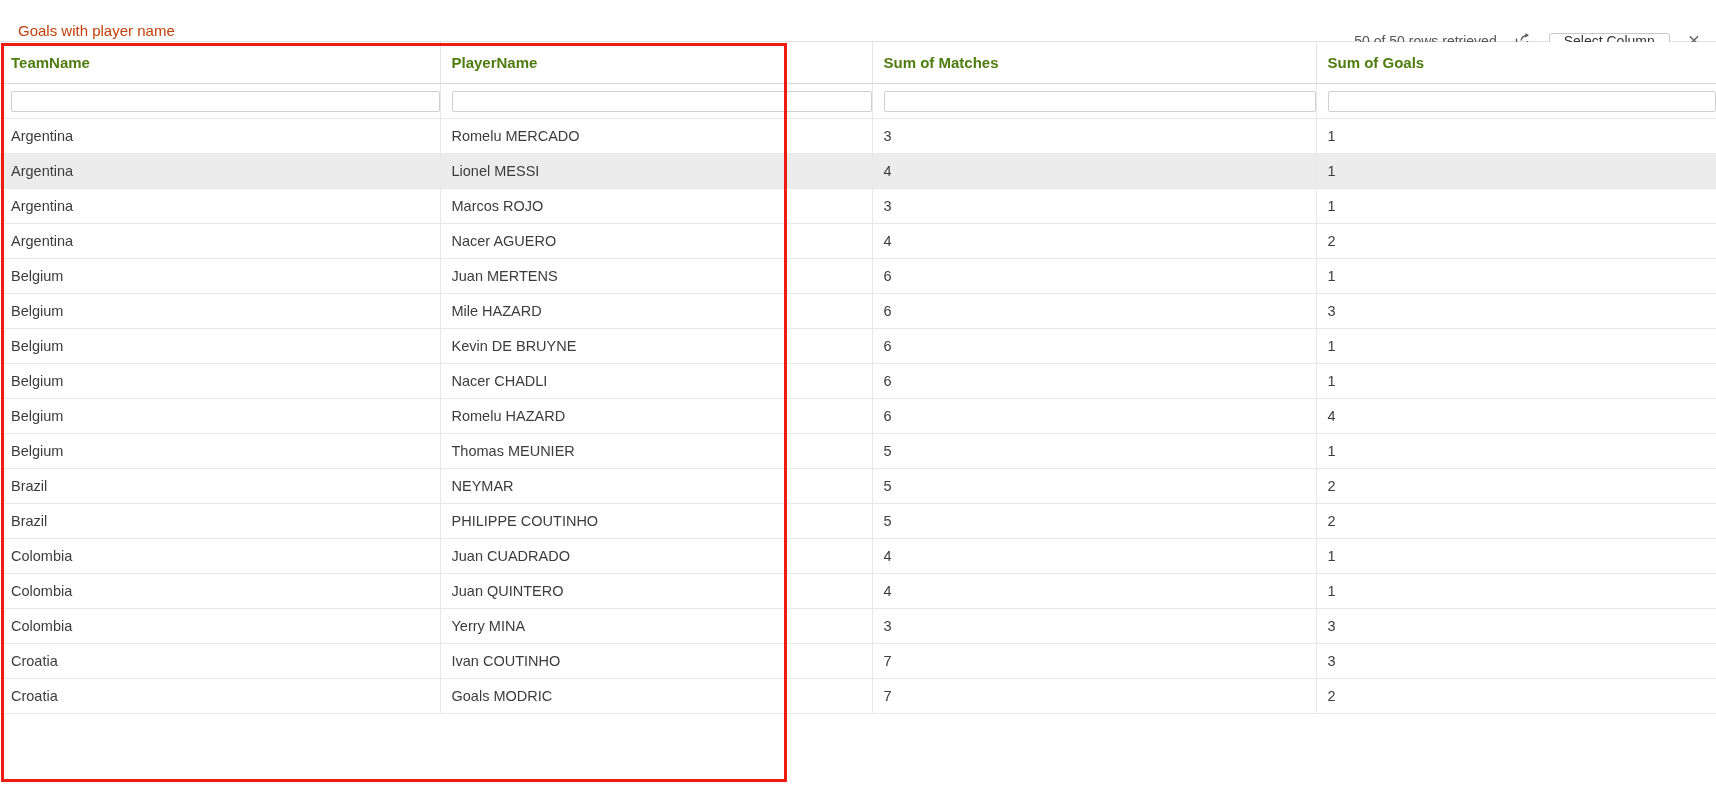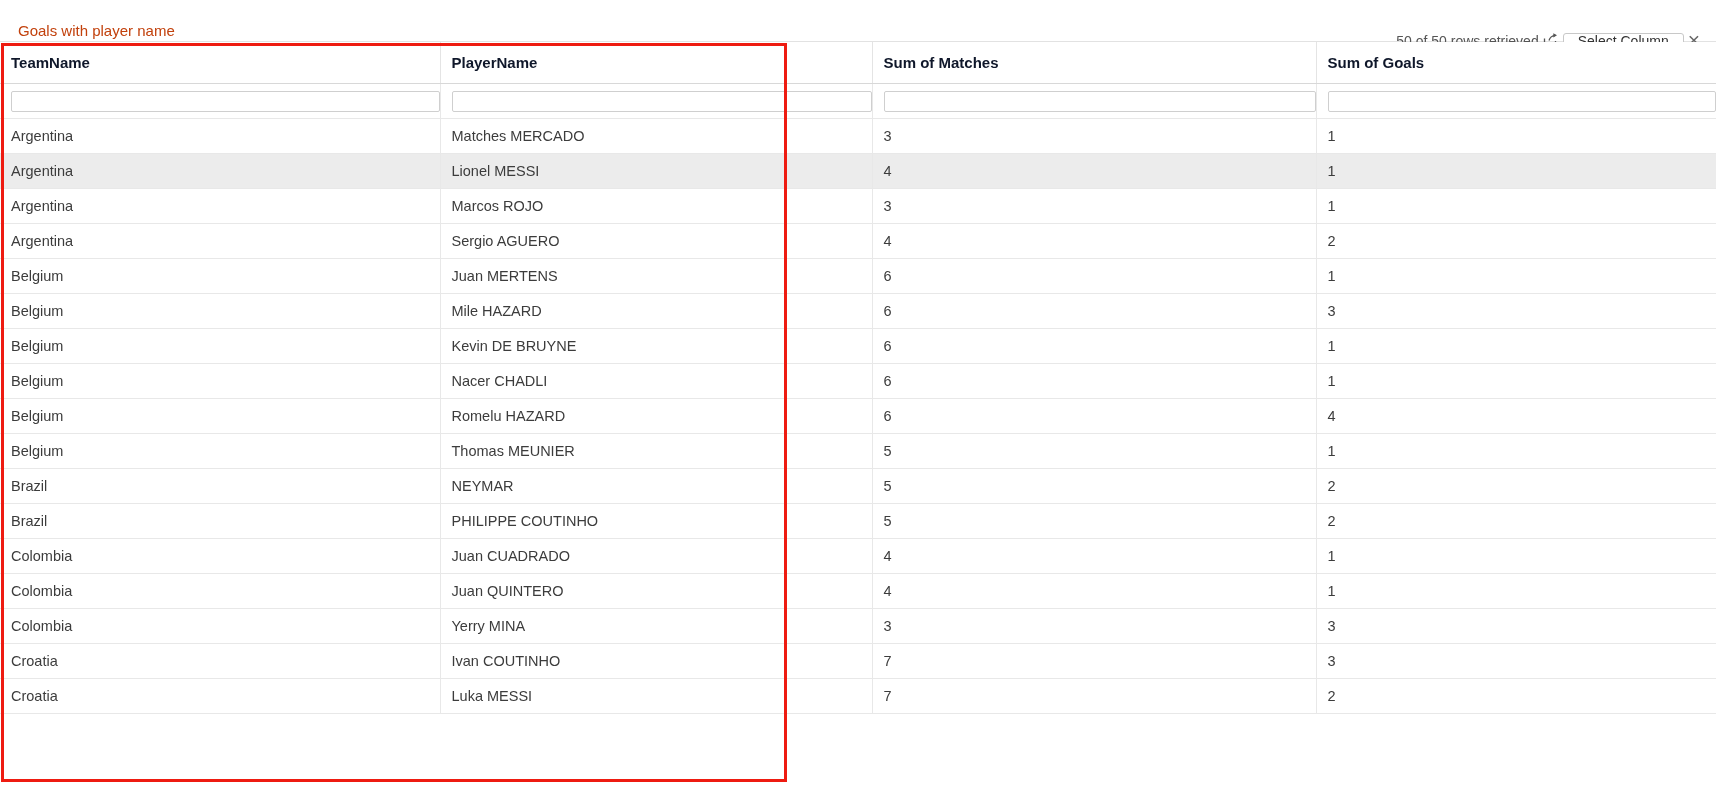--- a/index.html
+++ b/index.html
@@ -28,20 +28,21 @@
   .titlebar-title {
     font-size: 15px;
     color: #c2410c;
     white-space: nowrap;
     margin-top: 20px;
   }
   .titlebar-right {
     margin-left: auto;
     display: flex;
     align-items: center;
+    gap: 14px;
     margin-top: 40px;
   }
   .rows-status {
     font-size: 14px;
     color: #555555;
     white-space: nowrap;
   }
   .icon-btn {
     width: 24px;
     height: 24px;
@@ -82,21 +83,21 @@
   }
   table.data-grid col.c0 { width: 440px; }
   table.data-grid col.c1 { width: 432px; }
   table.data-grid col.c2 { width: 444px; }
   table.data-grid col.c3 { width: 400px; }
 
   table.data-grid thead th {
     text-align: left;
     font-size: 15px;
     font-weight: bold;
-    color: #0f172a;
+    color: #4d7c0f;
     padding: 12px 0 12px 11px;
     border-right: 1px solid #e4e4e4;
     border-bottom: 1px solid #d8d8d8;
     background: #ffffff;
     height: 38px;
     box-sizing: border-box;
     vertical-align: middle;
   }
   table.data-grid thead th:last-child { border-right: none; }
 
@@ -193,39 +194,39 @@
         <td>
           <input class="filter-input" type="text" value="" style="">
         </td>
         <td>
           <input class="filter-input" type="text" value="" style="">
         </td>
       </tr>
 
       <tr>
         <td>Argentina</td>
-        <td>Matches MERCADO</td>
+        <td>Romelu MERCADO</td>
         <td>3</td>
         <td>1</td>
       </tr>
       <tr class="alt">
         <td>Argentina</td>
         <td>Lionel MESSI</td>
         <td>4</td>
         <td>1</td>
       </tr>
       <tr>
         <td>Argentina</td>
         <td>Marcos ROJO</td>
         <td>3</td>
         <td>1</td>
       </tr>
       <tr>
         <td>Argentina</td>
-        <td>Sergio AGUERO</td>
+        <td>Nacer AGUERO</td>
         <td>4</td>
         <td>2</td>
       </tr>
       <tr>
         <td>Belgium</td>
         <td>Juan MERTENS</td>
         <td>6</td>
         <td>1</td>
       </tr>
       <tr>
@@ -289,21 +290,21 @@
         <td>3</td>
       </tr>
       <tr>
         <td>Croatia</td>
         <td>Ivan COUTINHO</td>
         <td>7</td>
         <td>3</td>
       </tr>
       <tr>
         <td>Croatia</td>
-        <td>Luka MESSI</td>
+        <td>Goals MODRIC</td>
         <td>7</td>
         <td>2</td>
       </tr>
     </tbody>
   </table>
 
   <div class="col-highlight" style="border-color: rgb(238, 27, 17);"></div>
 </div>
 
 </body></html>

